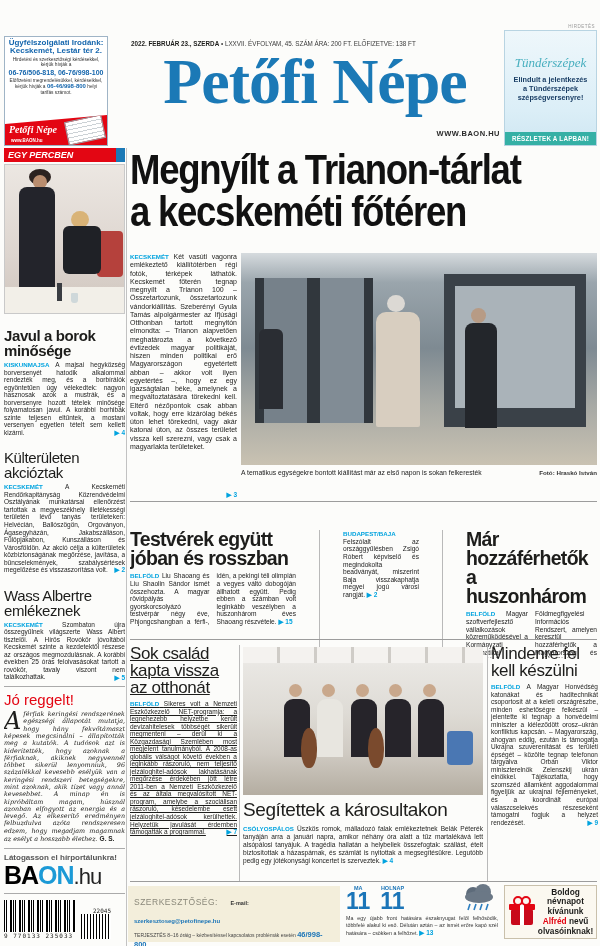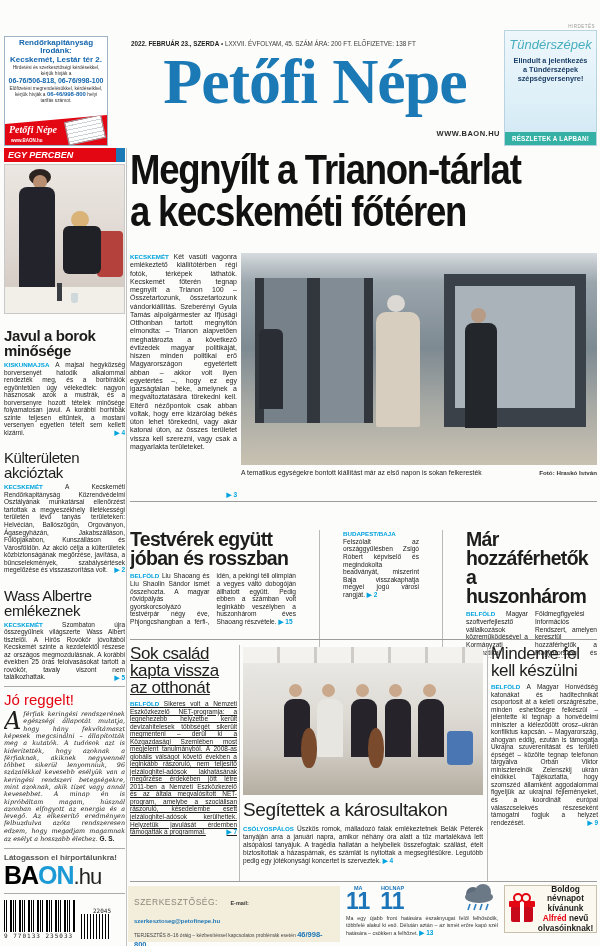--- a/index.html
+++ b/index.html
@@ -23,21 +23,21 @@
   .dateline b{color:#1d1d1b;}
   .masthead{position:absolute;left:128px;top:50px;width:374px;text-align:center;
             font-family:"Liberation Serif",serif;font-weight:bold;font-size:64px;line-height:1.0;
             color:#1b79b6;letter-spacing:-1px;}
   .website{position:absolute;left:400px;top:129px;width:100px;text-align:right;font-size:7.5px;
            font-weight:bold;color:#2b2b2b;letter-spacing:.5px;}
   .hirdetes-tag{position:absolute;right:5px;top:24px;font-size:4.5px;color:#999;letter-spacing:.5px;}
   .beauty-ad{position:absolute;left:504px;top:30px;width:93px;height:116px;box-sizing:border-box;
              border:1px solid #b8d4e2;background:linear-gradient(180deg,#eef7fb 0%,#dbeef7 70%,#cfe7f2 100%);
              text-align:center;overflow:hidden;}
-  .ba-logo{font-family:Liberation Sans, sans-serif;font-style:italic;color:#46aebe;font-size:13px;margin-top:6px;}
+  .ba-logo{font-family:Liberation Serif, serif;font-style:italic;color:#46aebe;font-size:13px;margin-top:24px;}
   .ba-line{color:#1b3f66;font-weight:bold;font-size:7.3px;line-height:1.25;}
   .ba-text{margin-top:4px;}
   .ba-btn{position:absolute;left:0;right:0;bottom:0;background:#35b0a5;color:#fff;font-weight:bold;
           font-size:6.3px;padding:3px 0;letter-spacing:.2px;}
   
   .sidebar{position:absolute;left:4px;top:148px;width:121px;height:798px;overflow:hidden;}
   .sb-bar{background:#e30613;color:#fff;font-weight:bold;font-style:italic;font-size:9px;
           padding:2px 0 2px 4px;position:relative;}
   .sb-bar:after{content:"";position:absolute;right:0;top:0;bottom:0;width:9px;background:#1b79b6;}
   .sb-photo{position:relative;height:150px;border:1px solid #c9c9c9;margin-top:2px;box-sizing:border-box;
@@ -126,33 +126,33 @@
   .ed-email-label{font-size:5.5px;font-weight:bold;color:#333;margin-left:8px;}
   .ed-email{color:#1b75b8;font-weight:bold;font-size:6px;}
   .ed-line{font-size:5px;color:#444;margin:3px 0 0;line-height:1.3;}
   .ed-phone{color:#1b75b8;font-weight:bold;font-size:7.5px;}
   .weather{position:absolute;left:346px;top:884px;width:152px;}
   .w-temps{display:flex;align-items:flex-end;gap:10px;}
   .w-lbl{color:#1b75b8;font-weight:bold;font-size:5.5px;text-align:center;}
   .w-num{color:#1b75b8;font-weight:800;font-size:23px;line-height:.9;text-align:center;}
   .w-icon{margin-left:auto;}
   .w-text{font-size:5.3px;color:#333;line-height:1.3;margin:3px 0 0;text-align:justify;}
-  .nameday{position:absolute;left:504px;top:885px;width:93px;height:48px;border:1px solid #c9c0ab;
+  .nameday{position:absolute;left:504px;top:885px;width:93px;height:54px;border:1px solid #c9c0ab;
            background:#fbf8f0;box-sizing:border-box;display:flex;align-items:center;padding:2px;}
   .nd-text{flex:1;text-align:center;font-weight:bold;font-size:8.3px;line-height:1.18;color:#1d1d1b;}
   .nd-name{color:#e30613;}
 </style>
 </head>
 <body>
 
 <div id="page">
 
   <div class="office-ad">
     <div class="oa-title">
-      <div>Rendőrkapitányság Irodánk:</div>
+      <div>Ügyfélszolgálati Irodánk:</div>
       <div>Kecskemét, Lestár tér 2.</div>
     </div>
     <p class="oa-small">Hirdetési és szerkesztőségi kérdésekkel, kérjük hívják a</p>
     <p class="oa-phones">06-76/506-818, 06-76/998-100</p>
     <p class="oa-small"><span>Előfizetési megrendelésükkel, kérdéseikkel, kérjük hívják a </span><span class="oa-blue">06-46/998-800</span><span> helyi tarifás számot.</span></p>
     <div class="oa-ribbon">
       <span class="oa-logo">Petőfi Népe</span>
       <span class="oa-logo-site">www.BAON.hu</span>
       <div class="oa-paper"></div>
     </div>

